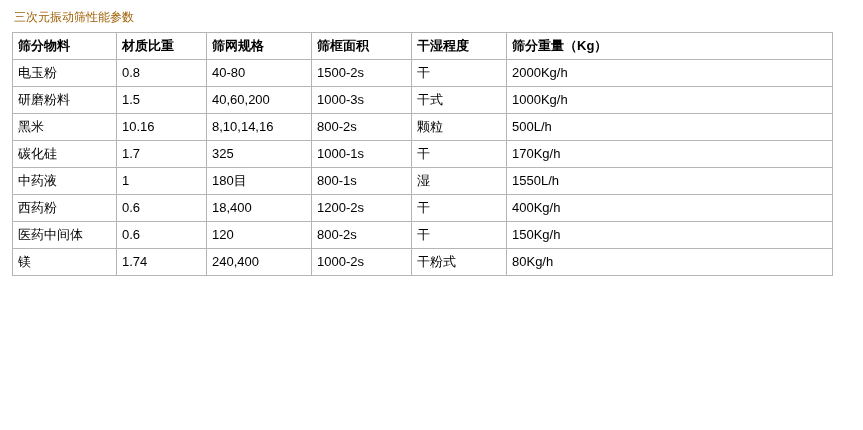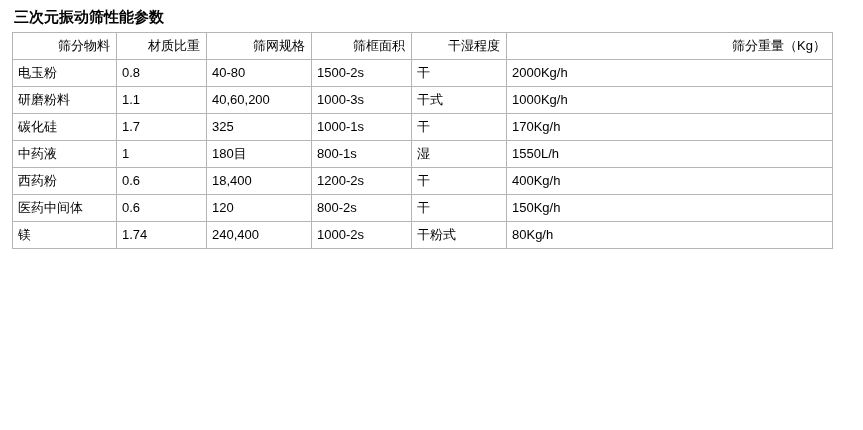--- a/index.html
+++ b/index.html
@@ -15,45 +15,44 @@
     overflow: hidden;
   }
   .page {
     position: relative;
     width: 863px;
     height: 430px;
     box-sizing: border-box;
     padding: 8px 12px 0 12px;
   }
   .doc-title {
-    font-size: 15px;
-    font-weight: bold;
+    font-size: 12px;
+    font-weight: normal;
     line-height: 18px;
     margin: 0 0 6px 2px;
-    color: #000000;
+    color: #a16207;
   }
   table.params {
     border-collapse: collapse;
     width: 820px;
     table-layout: fixed;
     background: #fff;
   }
   table.params td {
     border: 1px solid #b5b5b5;
     font-size: 13px;
     line-height: 16px;
     padding: 5px 6px 5px 5px;
     vertical-align: middle;
     white-space: nowrap;
     overflow: hidden;
     color: #000;
   }
   table.params tr.header-row td {
-    font-weight: normal;
-    text-align: right;
+    font-weight: bold;
   }
   col.c0 { width: 104px; }
   col.c1 { width: 90px; }
   col.c2 { width: 105px; }
   col.c3 { width: 100px; }
   col.c4 { width: 95px; }
   col.c5 { width: 326px; }
 </style>
 </head>
 <body>
@@ -83,25 +82,33 @@
       <tr>
         <td>电玉粉</td>
         <td>0.8</td>
         <td>40-80</td>
         <td>1500-2s</td>
         <td>干</td>
         <td>2000Kg/h</td>
       </tr>
       <tr>
         <td>研磨粉料</td>
-        <td>1.1</td>
+        <td>1.5</td>
         <td>40,60,200</td>
         <td>1000-3s</td>
         <td>干式</td>
         <td>1000Kg/h</td>
+      </tr>
+      <tr>
+        <td>黑米</td>
+        <td>10.16</td>
+        <td>8,10,14,16</td>
+        <td>800-2s</td>
+        <td>颗粒</td>
+        <td>500L/h</td>
       </tr>
       <tr>
         <td>碳化硅</td>
         <td>1.7</td>
         <td>325</td>
         <td>1000-1s</td>
         <td>干</td>
         <td>170Kg/h</td>
       </tr>
       <tr>

